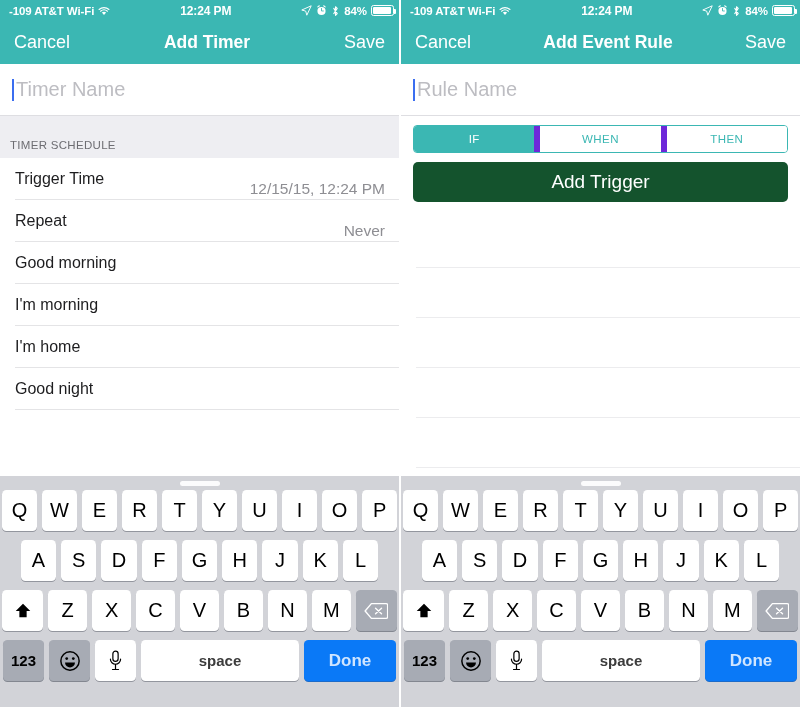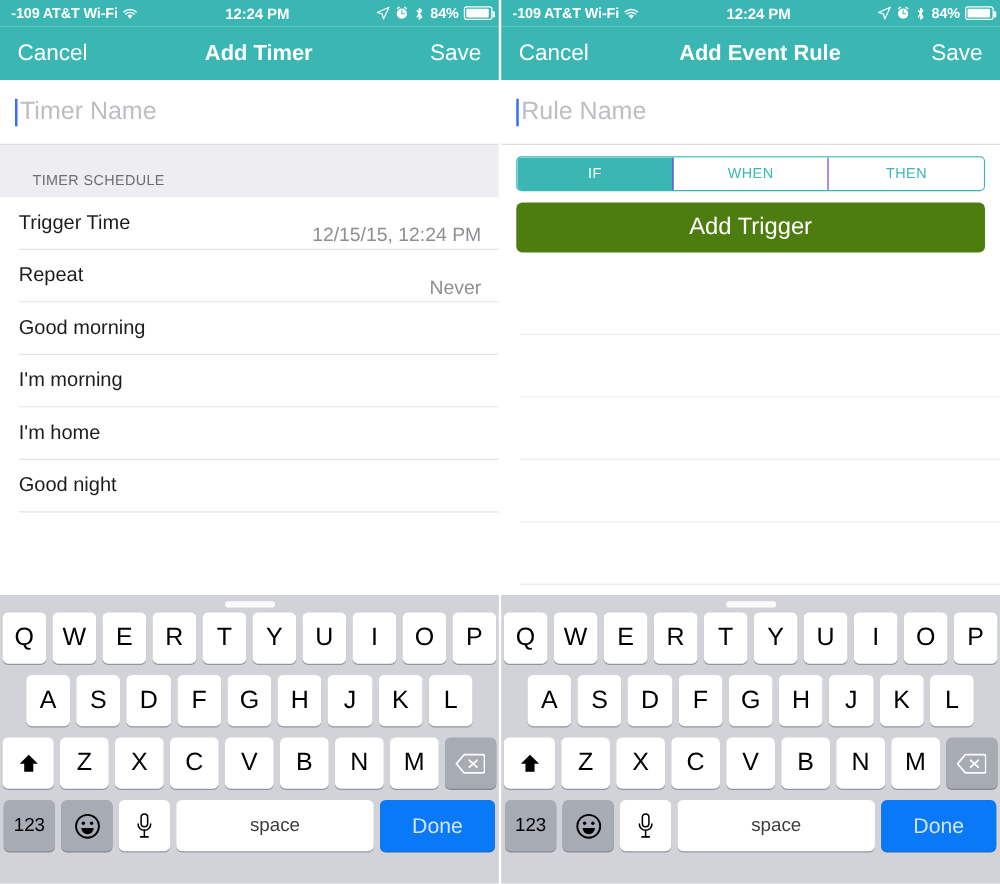--- a/index.html
+++ b/index.html
@@ -70,21 +70,21 @@
   .caret {
     width: 2px; height: 22px; background: #3b6ef0;
     margin-right: 2px; flex: 0 0 auto;
   }
   .name-placeholder { font-size: 20px; color: #bdbdc2; font-weight: normal; }
 
   .sec-header {
     background: #eeeef2;
     height: 42px;
     display: flex; align-items: flex-end;
-    padding: 0 0 7px 26px;
+    padding: 0 0 7px 10px;
     font-size: 11.5px; color: #6d6d72; letter-spacing: 0.3px;
   }
   .sec-header.tall { height: 44px; }
 
   .cell {
     height: 42px; background: #ffffff;
     display: flex; align-items: center; justify-content: space-between;
     padding: 0 14px 0 15px;
     position: relative;
   }
@@ -109,30 +109,30 @@
     height: 28px;
     display: flex;
     border: 1px solid #3bb7b3;
     border-radius: 4px;
     overflow: hidden;
   }
   .seg {
     flex: 1 1 0; display: flex; align-items: center; justify-content: center;
     font-size: 11.5px; letter-spacing: 0.4px;
     color: #3bb7b3; background: #ffffff;
-    border-right: 1px solid #6d28d9;
+    border-right: 6px solid #6d28d9;
     cursor: pointer;
   }
   .seg:last-child { border-right: none; }
   .seg.active { background: #3bb7b3; color: #ffffff; }
 
   .primary-btn {
     margin: 9px 12px 16px 12px;
     height: 40px; border-radius: 5px;
-    background: #4d7c0f; color: #ffffff;
+    background: #14532d; color: #ffffff;
     display: flex; align-items: center; justify-content: center;
     font-size: 19px; cursor: pointer;
   }
 
   
   .keyboard {
     flex: 0 0 auto;
     background: #d2d3d8;
     padding-top: 1px;
     position: relative;
@@ -145,21 +145,21 @@
   .kb-handle {
     width: 40px; height: 5px; border-radius: 3px; background: #fbfbfc;
   }
   .kb-row {
     display: flex; justify-content: center; align-items: center;
     margin-bottom: 9px;
   }
   .kb-row.r1 { padding: 0 2px; gap: 5.2px; }
   .kb-row.r2 { padding: 0 21px; gap: 5.2px; }
   .kb-row.r3 { padding: 0 2px; gap: 5.2px; }
-  .kb-row.r4 { padding: 0 2px; gap: 5.2px; margin-bottom: 6px; }
+  .kb-row.r4 { padding: 0 2px; gap: 5.2px; margin-bottom: 6px; font-weight: bold; }
 
   .key {
     background: #ffffff;
     border-radius: 4.5px;
     height: 41px;
     display: flex; align-items: center; justify-content: center;
     font-size: 20px; color: #000000;
     box-shadow: 0 1px 0 rgba(136,139,148,0.85);
     cursor: pointer;
     flex: 1 1 0;

